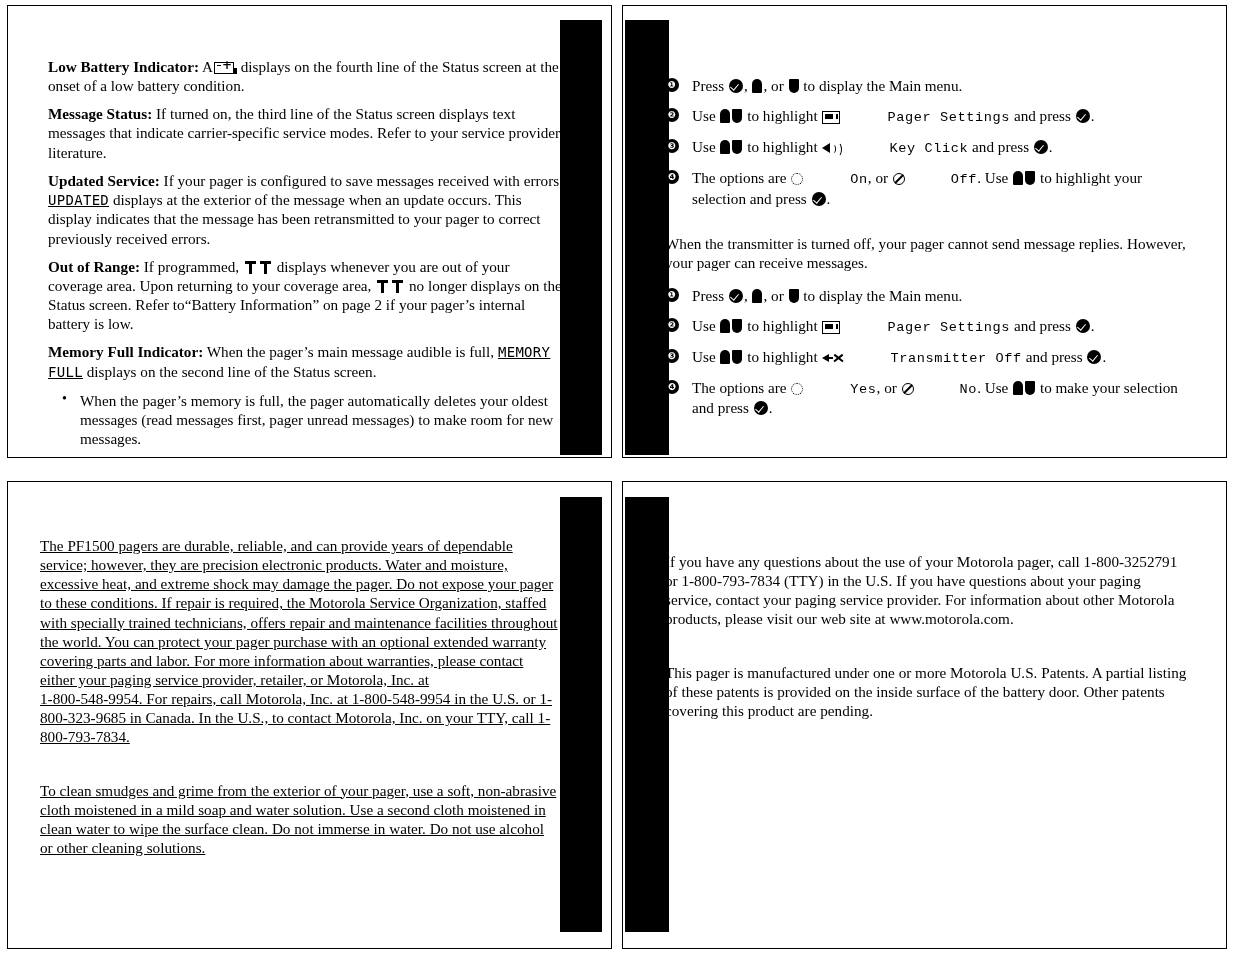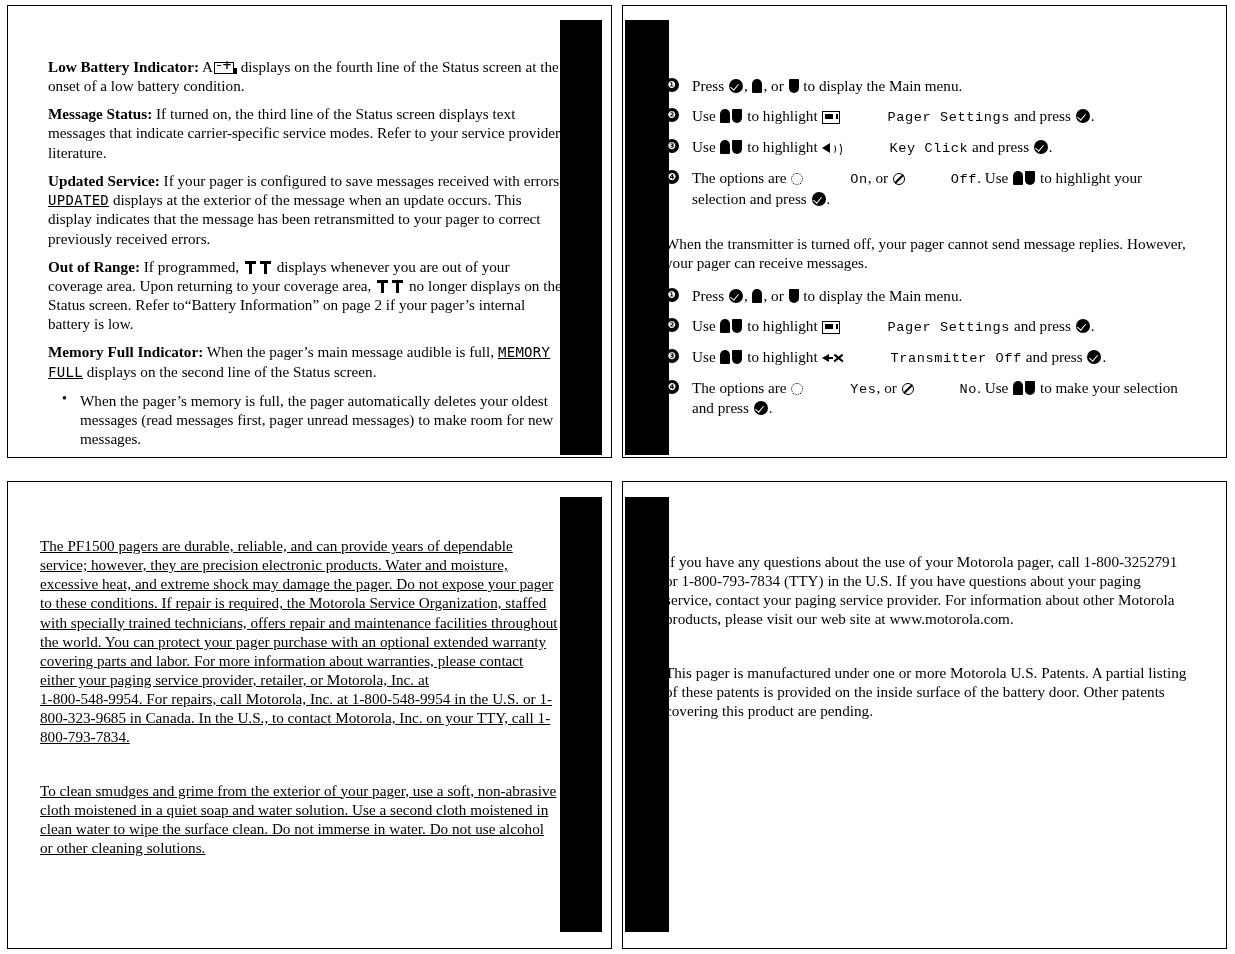--- a/index.html
+++ b/index.html
@@ -425,21 +425,21 @@
       </li>
     </ol>
   </div>
 
   <div class="panel" id="panel-bl"></div>
   <div class="bleed-bar" id="bar-bl"></div>
 
   <div class="col" id="col-bl">
     <p class="para">The PF1500 pagers are durable, reliable, and can provide years of dependable service; however, they are precision electronic products. Water and moisture, excessive heat, and extreme shock may damage the pager. Do not expose your pager to these conditions. If repair is required, the Motorola Service Organization, staffed with specially trained technicians, offers repair and maintenance facilities throughout the world. You can protect your pager purchase with an optional extended warranty covering parts and labor. For more information about warranties, please contact either your paging service provider, retailer, or Motorola, Inc. at</p>
     <p class="para" style="margin-top:-9px">1-800-548-9954. For repairs, call Motorola, Inc. at 1-800-548-9954 in the U.S. or 1-800-323-9685 in Canada. In the U.S., to contact Motorola, Inc. on your TTY, call 1-800-793-7834.</p>
-    <p class="para gap-top-lg">To clean smudges and grime from the exterior of your pager, use a soft, non-abrasive cloth moistened in a quiet soap and water solution. Use a second cloth moistened in clean water to wipe the surface clean. Do not immerse in water. Do not use alcohol or other cleaning solutions.</p>
+    <p class="para gap-top-lg">To clean smudges and grime from the exterior of your pager, use a soft, non-abrasive cloth moistened in a mild soap and water solution. Use a second cloth moistened in clean water to wipe the surface clean. Do not immerse in water. Do not use alcohol or other cleaning solutions.</p>
   </div>
 
   <div class="panel" id="panel-br"></div>
   <div class="bleed-bar" id="bar-br"></div>
 
   <div class="col" id="col-br">
     <p class="para">If you have any questions about the use of your Motorola pager, call 1-800-3252791 or 1-800-793-7834 (TTY) in the U.S. If you have questions about your paging service, contact your paging service provider. For information about other Motorola products, please visit our web site at www.motorola.com.</p>
     <p class="para gap-top-lg">This pager is manufactured under one or more Motorola U.S. Patents. A partial listing of these patents is provided on the inside surface of the battery door. Other patents covering this product are pending.</p>
   </div>
 

